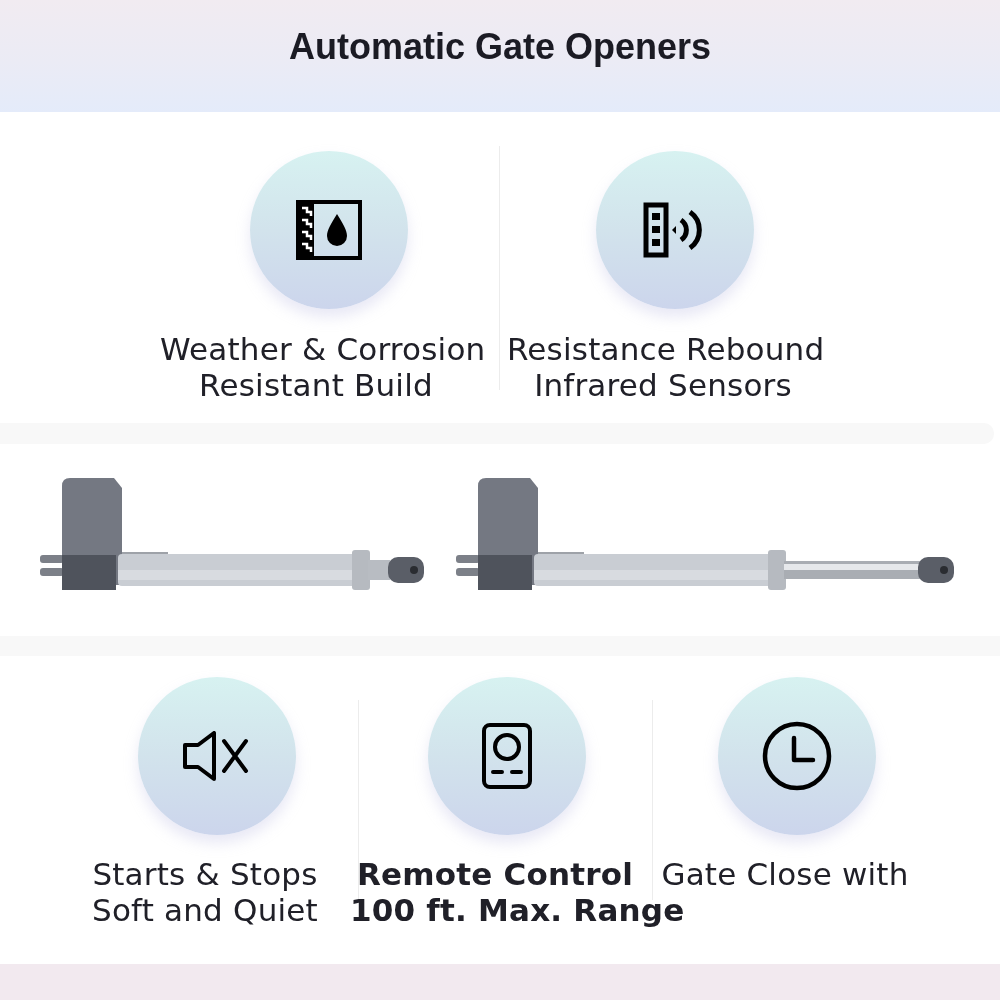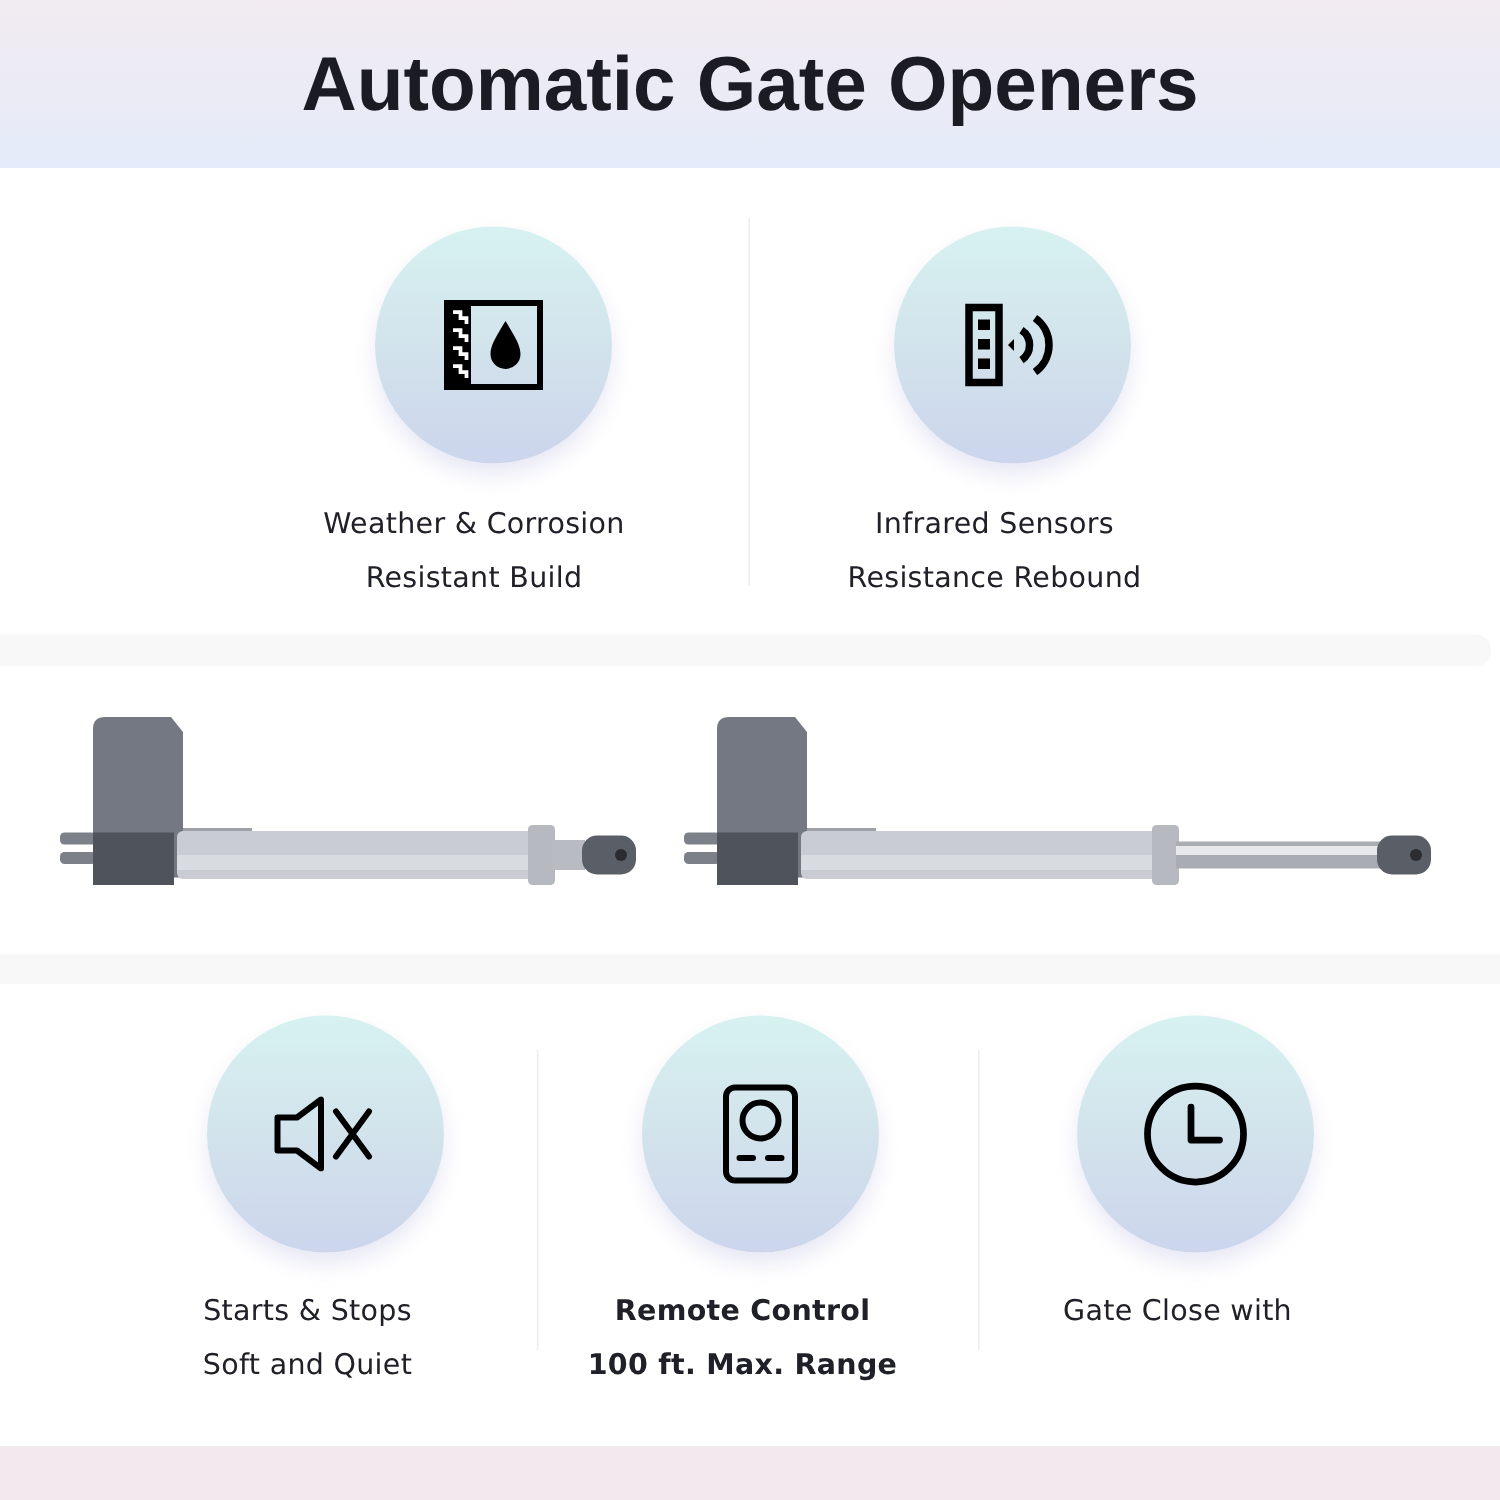--- a/index.html
+++ b/index.html
@@ -1,24 +1,24 @@
 <!DOCTYPE html>
 <html><head>
 <meta charset="utf-8">
 <style>
   html,body{margin:0;padding:0;}
   body{width:1000px;height:1000px;position:relative;overflow:hidden;background:#ffffff;font-family:"Liberation Sans","DejaVu Sans",sans-serif;color:#1f1f26;}
   .header{position:absolute;left:0;top:0;width:1000px;height:112px;background:linear-gradient(180deg,#f1ebf1 0%,#ebebf5 55%,#e4ebfa 100%);}
-  .title{position:absolute;left:0;top:26px;width:1000px;text-align:center;font-size:51px;font-weight:bold;color:#1b1b24;letter-spacing:0px;}
+  .title{position:absolute;left:0;top:26px;width:1000px;text-align:center;font-size:36px;font-weight:bold;color:#1b1b24;letter-spacing:0px;}
   .divider-v{position:absolute;width:1px;background:#ececec;}
   .band{position:absolute;left:0;width:1000px;background:#f8f8f8;}
   .footer{position:absolute;left:0;top:964px;width:1000px;height:36px;background:#f2e9ef;}
   .circle{position:absolute;width:158px;height:158px;border-radius:50%;background:linear-gradient(180deg,#d7f2f1 0%,#d2e3ec 50%,#ccd5ec 100%);box-shadow:0 8px 14px rgba(190,190,225,0.35);display:flex;align-items:center;justify-content:center;}
   .circle svg{display:block;}
-  .label{position:absolute;text-align:center;font-family:"DejaVu Sans","Liberation Sans",sans-serif;font-size:19px;line-height:36px;color:#202028;font-weight:normal;letter-spacing:0.2px;}
+  .label{position:absolute;text-align:center;font-family:"DejaVu Sans","Liberation Sans",sans-serif;font-size:31px;line-height:36px;color:#202028;font-weight:normal;letter-spacing:0.2px;}
   .label span{display:block;white-space:nowrap;}
   .product{position:absolute;}
 </style>
 </head>
 <body>
 
 <div class="header">
   <div class="title">Automatic Gate Openers</div>
 </div>
 
@@ -42,22 +42,22 @@
     <rect x="3" y="3" width="20" height="50" fill="none" stroke="#000" stroke-width="5"></rect>
     <rect x="9" y="11" width="8" height="7" fill="#000"></rect>
     <rect x="9" y="24" width="8" height="7" fill="#000"></rect>
     <rect x="9" y="37" width="8" height="7" fill="#000"></rect>
     <path d="M29 28 l4 -4 l0 8 Z" fill="#000"></path>
     <path d="M38 18 a12 12 0 0 1 0 20" fill="none" stroke="#000" stroke-width="5"></path>
     <path d="M47 10 a22 22 0 0 1 0 36" fill="none" stroke="#000" stroke-width="5"></path>
   </svg>
 </div>
 <div class="label" style="left:507px;top:331px;width:312px;">
+  <span>Resistance Rebound</span>
   <span>Infrared Sensors</span>
-  <span>Resistance Rebound</span>
 </div>
 
 <div class="band" style="top:423px;height:21px;border-radius:0 10px 10px 0;width:994px;"></div>
 
 <svg class="product" style="left:30px;top:470px;" width="940" height="130" viewBox="0 0 940 130">
 
   <g>
     <rect x="10" y="85" width="24" height="8" rx="3" fill="#7c8088"></rect>
     <rect x="10" y="98" width="24" height="8" rx="3" fill="#7c8088"></rect>
     <path d="M32 16 Q32 8 40 8 L84 8 L92 18 L92 115 L32 115 Z" fill="#747882"></path>

